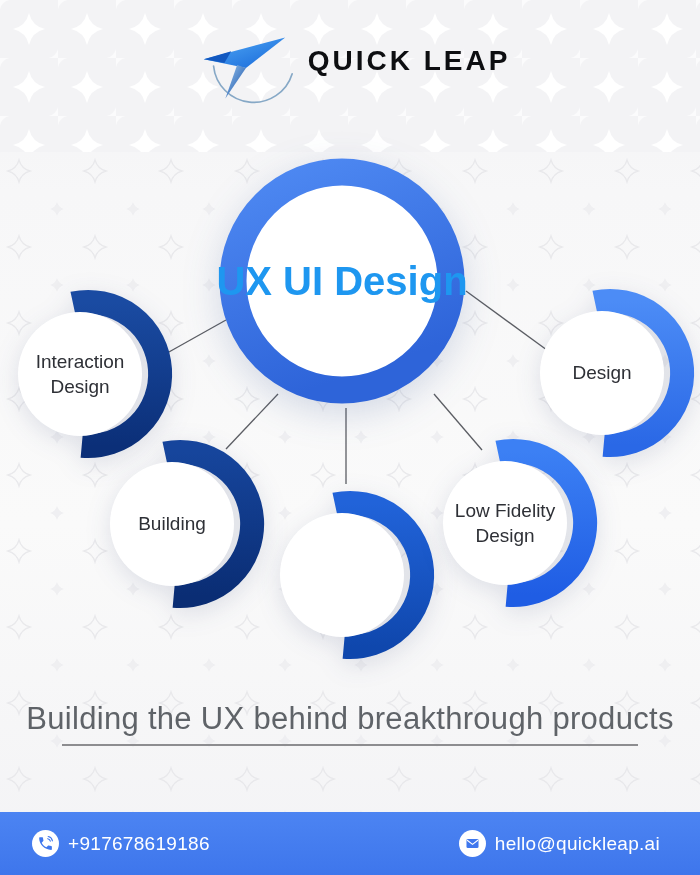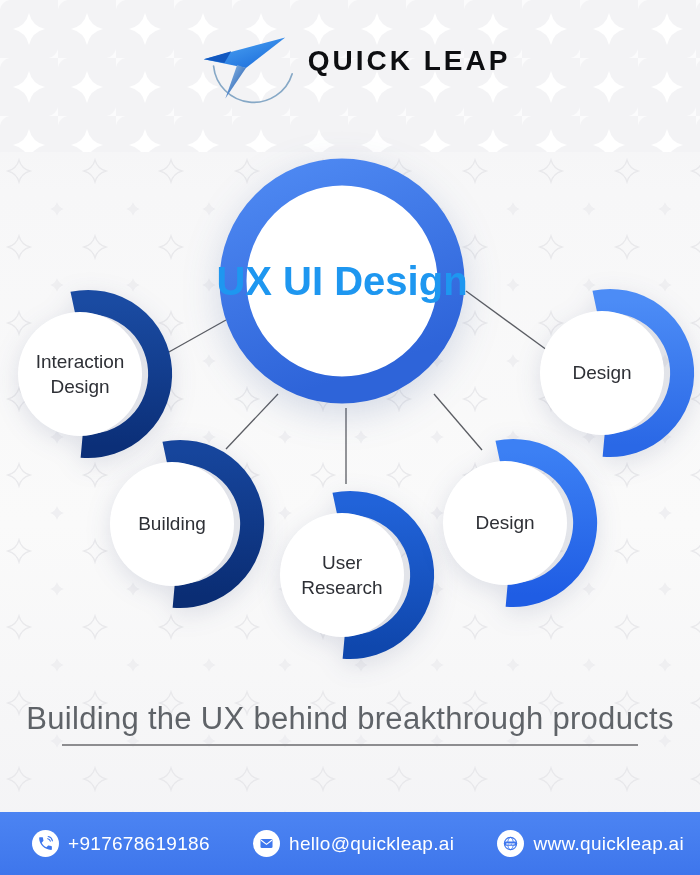--- a/index.html
+++ b/index.html
@@ -29,21 +29,21 @@
               color:#2e3036;font-weight:400;}
   
   .tagline{position:absolute;top:701px;left:0;width:100%;text-align:center;
            font-size:31px;color:#5f6368;letter-spacing:.3px;}
   .tagline-rule{position:absolute;top:744px;left:62px;width:576px;height:2px;
                 background:#8d8d90;}
   
   .footer{position:absolute;left:0;bottom:0;width:100%;height:63px;
           background:linear-gradient(180deg,#4c84f2,#3e76ec);
           display:flex;align-items:center;justify-content:space-between;
-          padding:0 16px 0 32px;box-sizing:border-box;}
+          padding:0 40px 0 32px;box-sizing:border-box;}
   .f-item{display:flex;align-items:center;gap:9px;color:#fff;font-size:19px;
           font-weight:500;letter-spacing:.3px;cursor:pointer;}
   .f-ico{width:27px;height:27px;border-radius:50%;background:#fff;display:flex;
          align-items:center;justify-content:center;flex:0 0 auto;}
   .f-ico svg{width:17px;height:17px;}
 </style>
 </head>
 <body>
 
 <div class="page">
@@ -164,38 +164,35 @@
     <svg viewBox="0 0 200 200">
       <defs>
           <linearGradient id="arcRoyal" x1="0" y1="0" x2="0" y2="1">
         <stop offset="0" stop-color="#2163d9"></stop>
             <stop offset="1" stop-color="#0f47ad"></stop>
       </linearGradient>
         </defs>
       <path d="M 85 29.6 A 72 72 0 1 1 93.7 171.7" fill="none" stroke="url(#arcRoyal)" stroke-width="24"></path>
       <circle cx="92" cy="100" r="62" fill="#ffffff"></circle>
     </svg>
-    <div class="node-label">
-      <span style="display:block">User</span>
-      <span style="display:block">Research</span>
-    </div>
   </div>
 
   <div class="node" style="left:413px;top:423px;">
     <svg viewBox="0 0 200 200">
       <defs>
           <linearGradient id="arcBright2" x1="0" y1="0" x2="0" y2="1">
         <stop offset="0" stop-color="#3c80f4"></stop>
             <stop offset="1" stop-color="#1f5de4"></stop>
       </linearGradient>
         </defs>
       <path d="M 85 29.6 A 72 72 0 1 1 93.7 171.7" fill="none" stroke="url(#arcBright2)" stroke-width="24"></path>
       <circle cx="92" cy="100" r="62" fill="#ffffff"></circle>
     </svg>
     <div class="node-label">
+      <span style="display:block">Low Fidelity</span>
       <span style="display:block">Design</span>
     </div>
   </div>
 
   <div class="tagline">Building the UX behind breakthrough products</div>
   <div class="tagline-rule"></div>
 
   <footer class="footer">
 
     <div class="f-item">
@@ -212,26 +209,15 @@
     <div class="f-item">
       <span class="f-ico">
         <svg viewBox="0 0 24 24">
           <rect x="3.5" y="5.5" width="17" height="13" rx="2" fill="#3f77ee"></rect>
           <path d="M4.5 7.5 L12 13.2 L19.5 7.5" fill="none" stroke="#ffffff" stroke-width="1.6" stroke-linecap="round" stroke-linejoin="round"></path>
         </svg>
       </span>
       <span>hello@quickleap.ai</span>
     </div>
 
-    <div class="f-item">
-      <span class="f-ico">
-        <svg viewBox="0 0 24 24">
-          <circle cx="12" cy="12" r="8.6" fill="none" stroke="#3f77ee" stroke-width="1.6"></circle>
-          <ellipse cx="12" cy="12" rx="4" ry="8.6" fill="none" stroke="#3f77ee" stroke-width="1.2"></ellipse>
-          <rect x="2.6" y="9.2" width="18.8" height="6" rx="3" fill="#3f77ee"></rect>
-          <text x="12" y="13.7" text-anchor="middle" font-size="4.6" font-weight="bold" fill="#ffffff" letter-spacing="0.4" font-family="Liberation Sans, sans-serif">www</text>
-        </svg>
-      </span>
-      <span>www.quickleap.ai</span>
-    </div>
 
   </footer>
 </div>
 
 </body></html>

